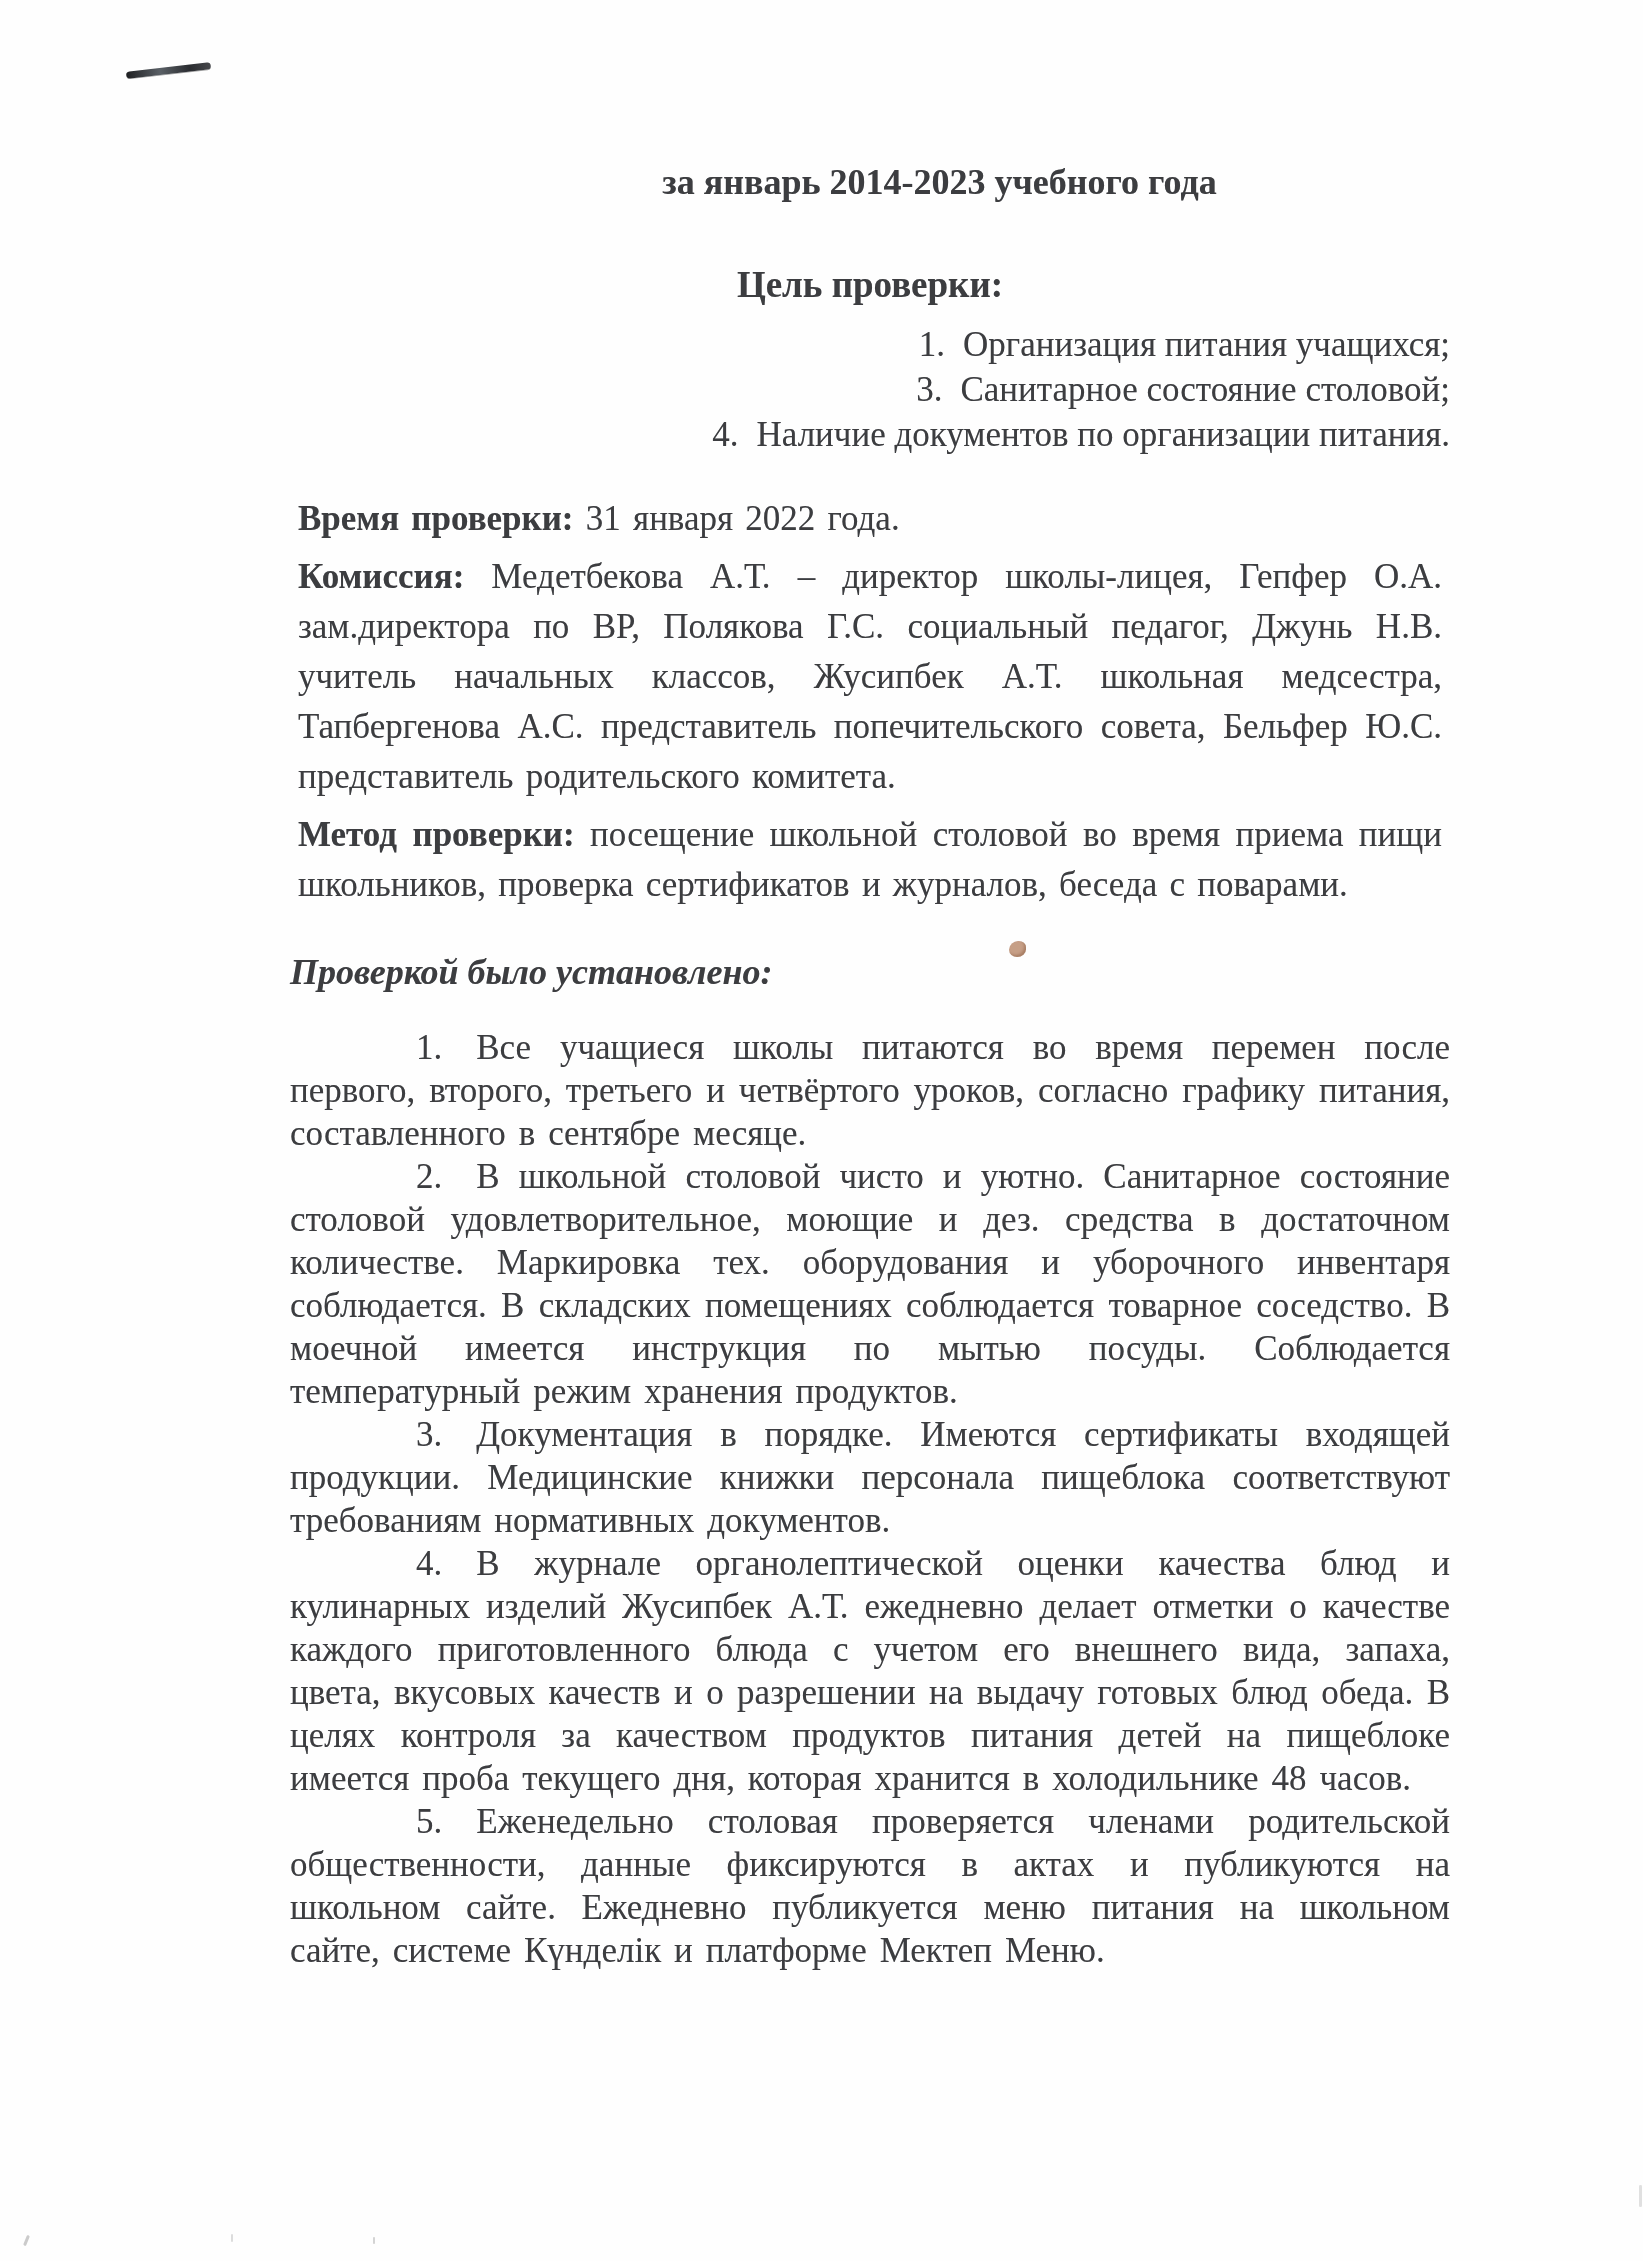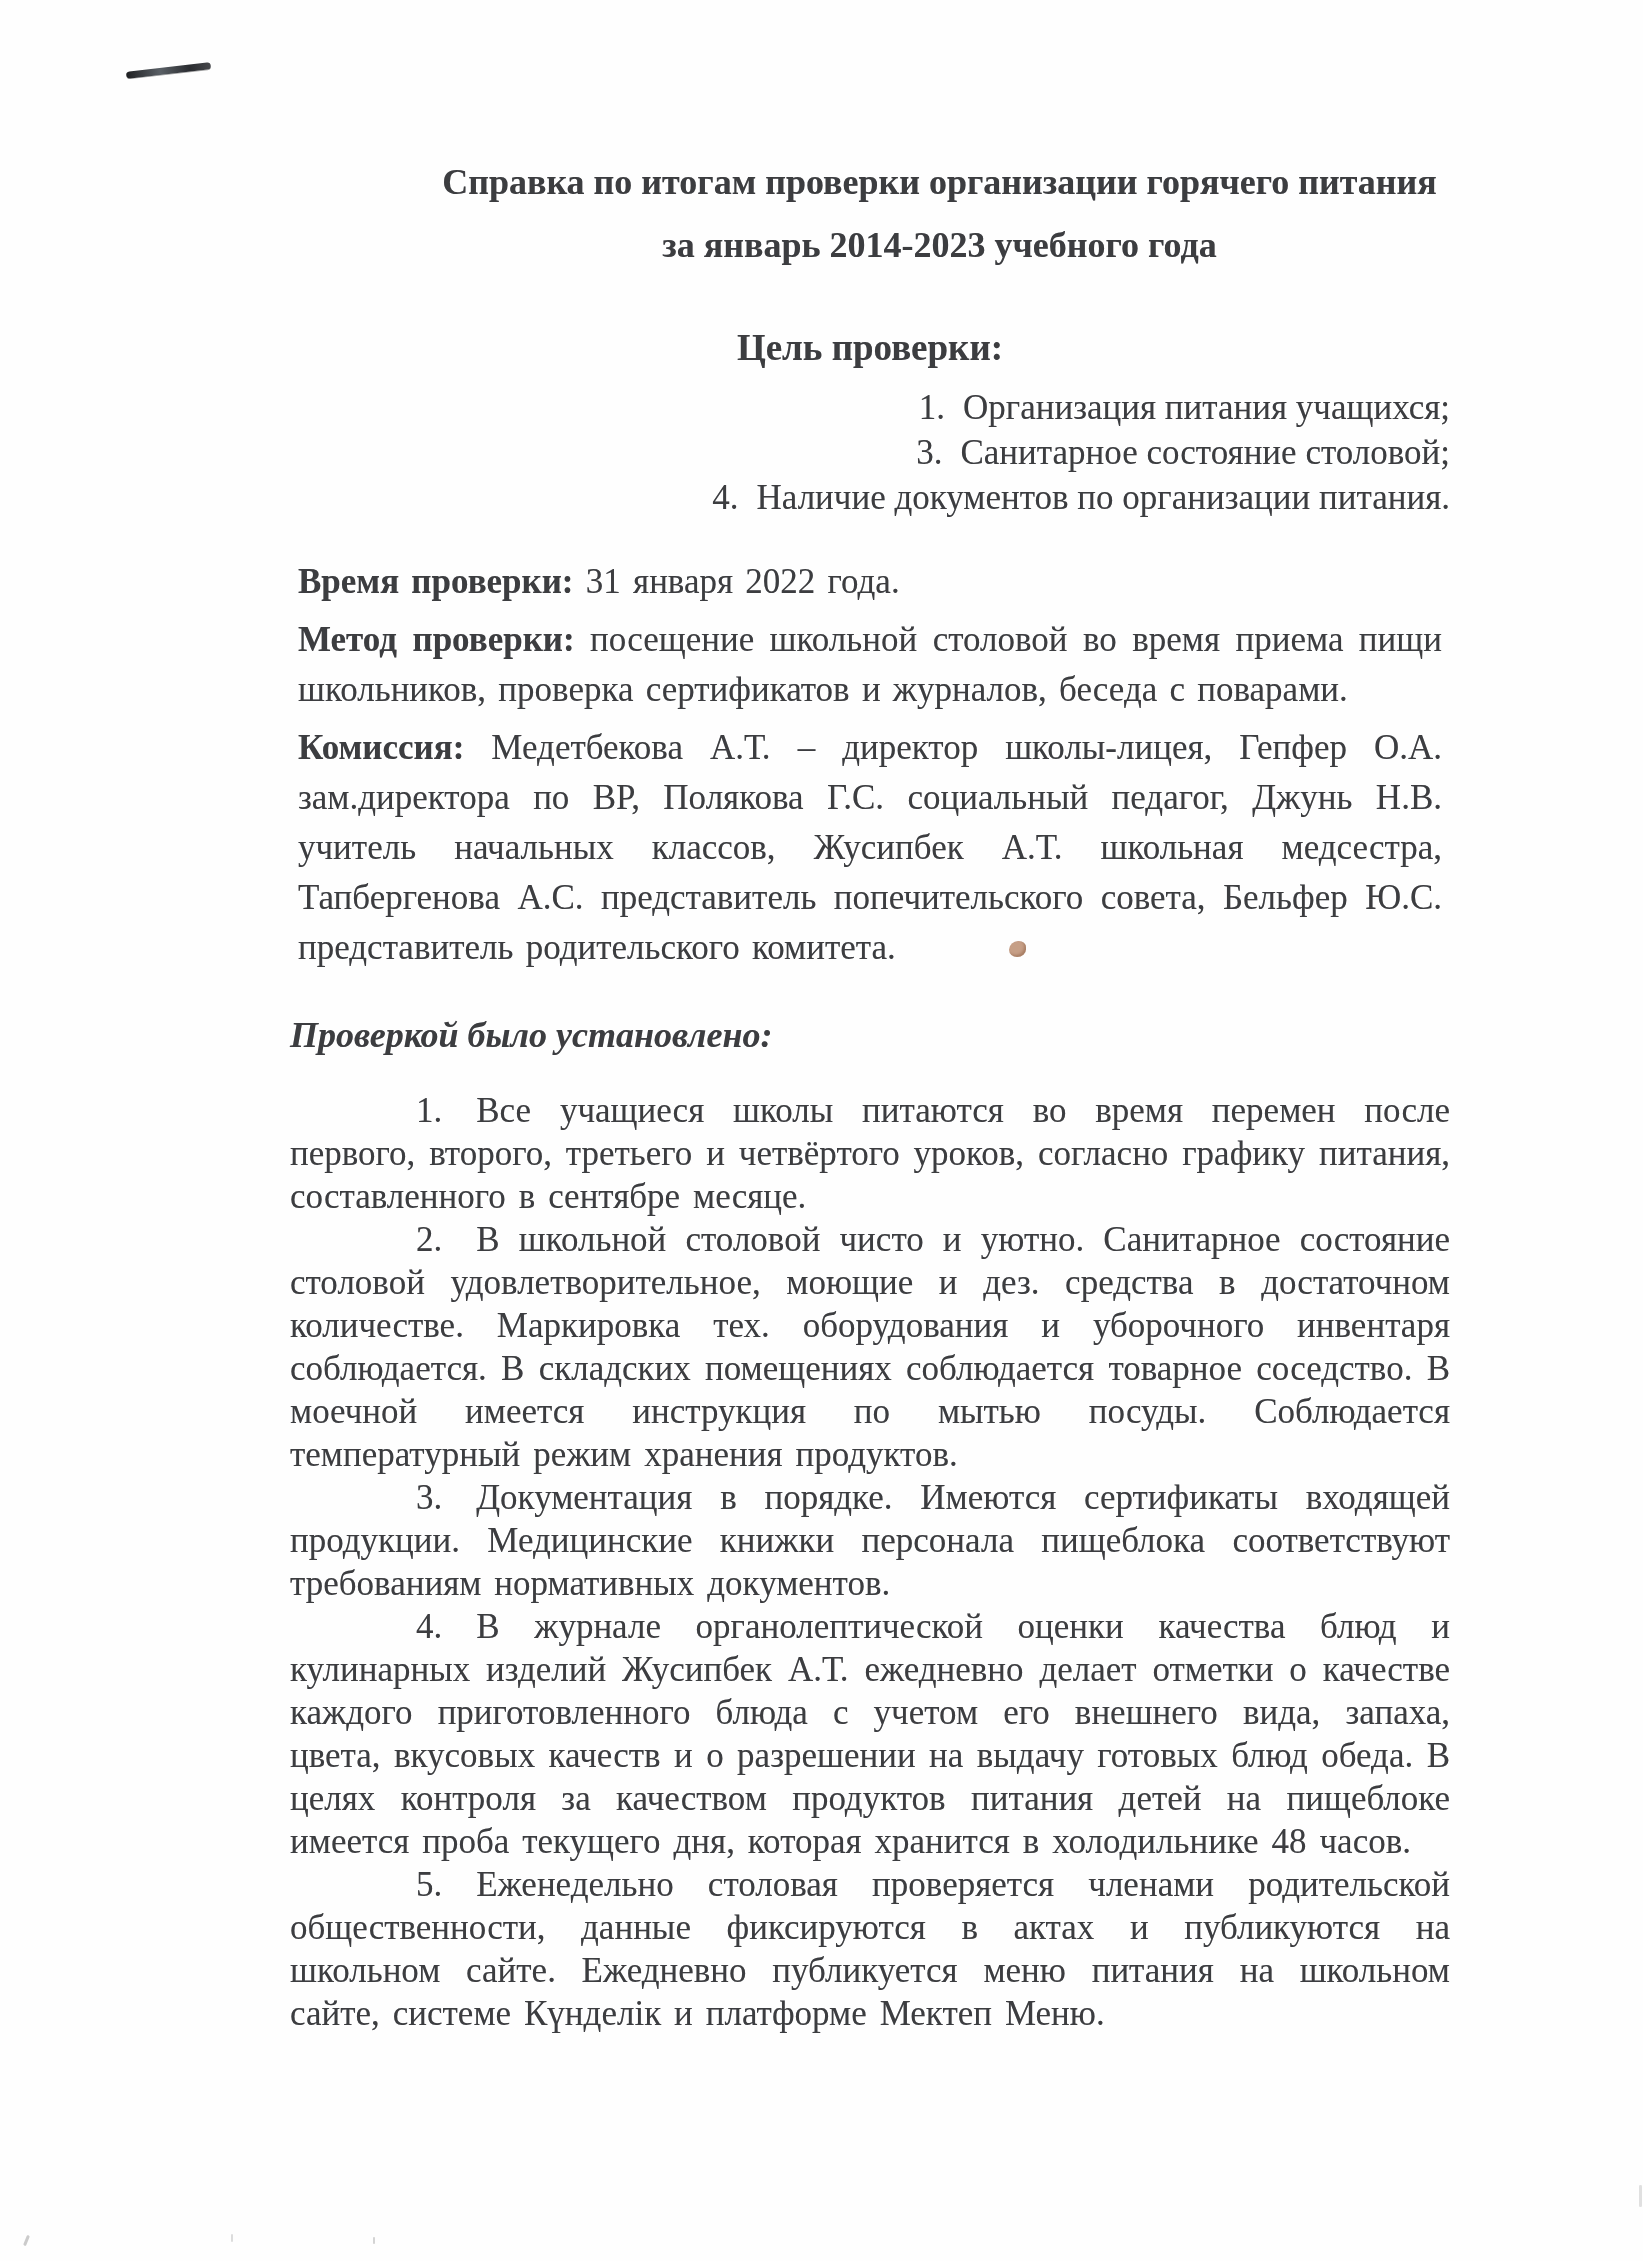--- a/index.html
+++ b/index.html
@@ -94,21 +94,20 @@
 </head>
 <body>
 
 <div class="page">
 
   <div class="pen-mark"></div>
 
   <div class="content">
 
     <h1 class="title">
-      <span class="t-line">Справка по итогам проверки организации горячего питания</span>
       <span class="t-line">за январь 2014-2023 учебного года</span>
     </h1>
 
     <p class="goal-heading">Цель проверки:</p>
 
     <div class="goal-list">
       <div class="goal-item">
         <span class="g-num">1.</span><span>Организация питания учащихся;</span>
       </div>
       <div class="goal-item">
@@ -118,26 +117,26 @@
         <span class="g-num">4.</span><span>Наличие документов по организации питания.</span>
       </div>
     </div>
 
     <div class="details">
       <p class="detail-para">
         <span class="d-label">Время проверки:</span>
         <span>31 января 2022 года.</span>
       </p>
       <p class="detail-para">
+        <span class="d-label">Комиссия:</span>
+        <span>Медетбекова А.Т. – директор школы-лицея, Гепфер О.А. зам.директора по ВР, Полякова Г.С. социальный педагог, Джунь Н.В. учитель начальных классов, Жусипбек А.Т. школьная медсестра, Тапбергенова А.С. представитель попечительского совета, Бельфер Ю.С. представитель родительского комитета.</span>
+      </p>
+      <p class="detail-para">
         <span class="d-label">Метод проверки:</span>
         <span>посещение школьной столовой во время приема пищи школьников, проверка сертификатов и журналов, беседа с поварами.</span>
-      </p>
-      <p class="detail-para">
-        <span class="d-label">Комиссия:</span>
-        <span>Медетбекова А.Т. – директор школы-лицея, Гепфер О.А. зам.директора по ВР, Полякова Г.С. социальный педагог, Джунь Н.В. учитель начальных классов, Жусипбек А.Т. школьная медсестра, Тапбергенова А.С. представитель попечительского совета, Бельфер Ю.С. представитель родительского комитета.</span>
       </p>
     </div>
 
     <p class="findings-heading">Проверкой было установлено:</p>
 
     <div class="findings">
       <p class="finding-para">
         <span class="f-num">1.</span><span>Все учащиеся школы питаются во время перемен после первого, второго, третьего и четвёртого уроков, согласно графику питания, составленного в сентябре месяце.</span>
       </p>
       <p class="finding-para">

